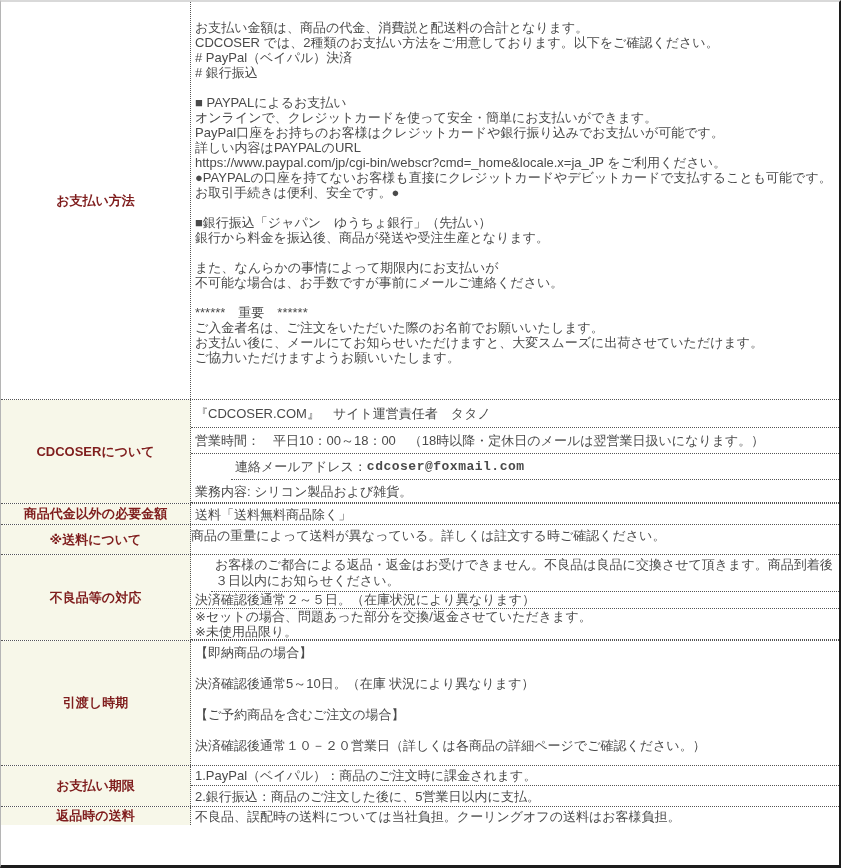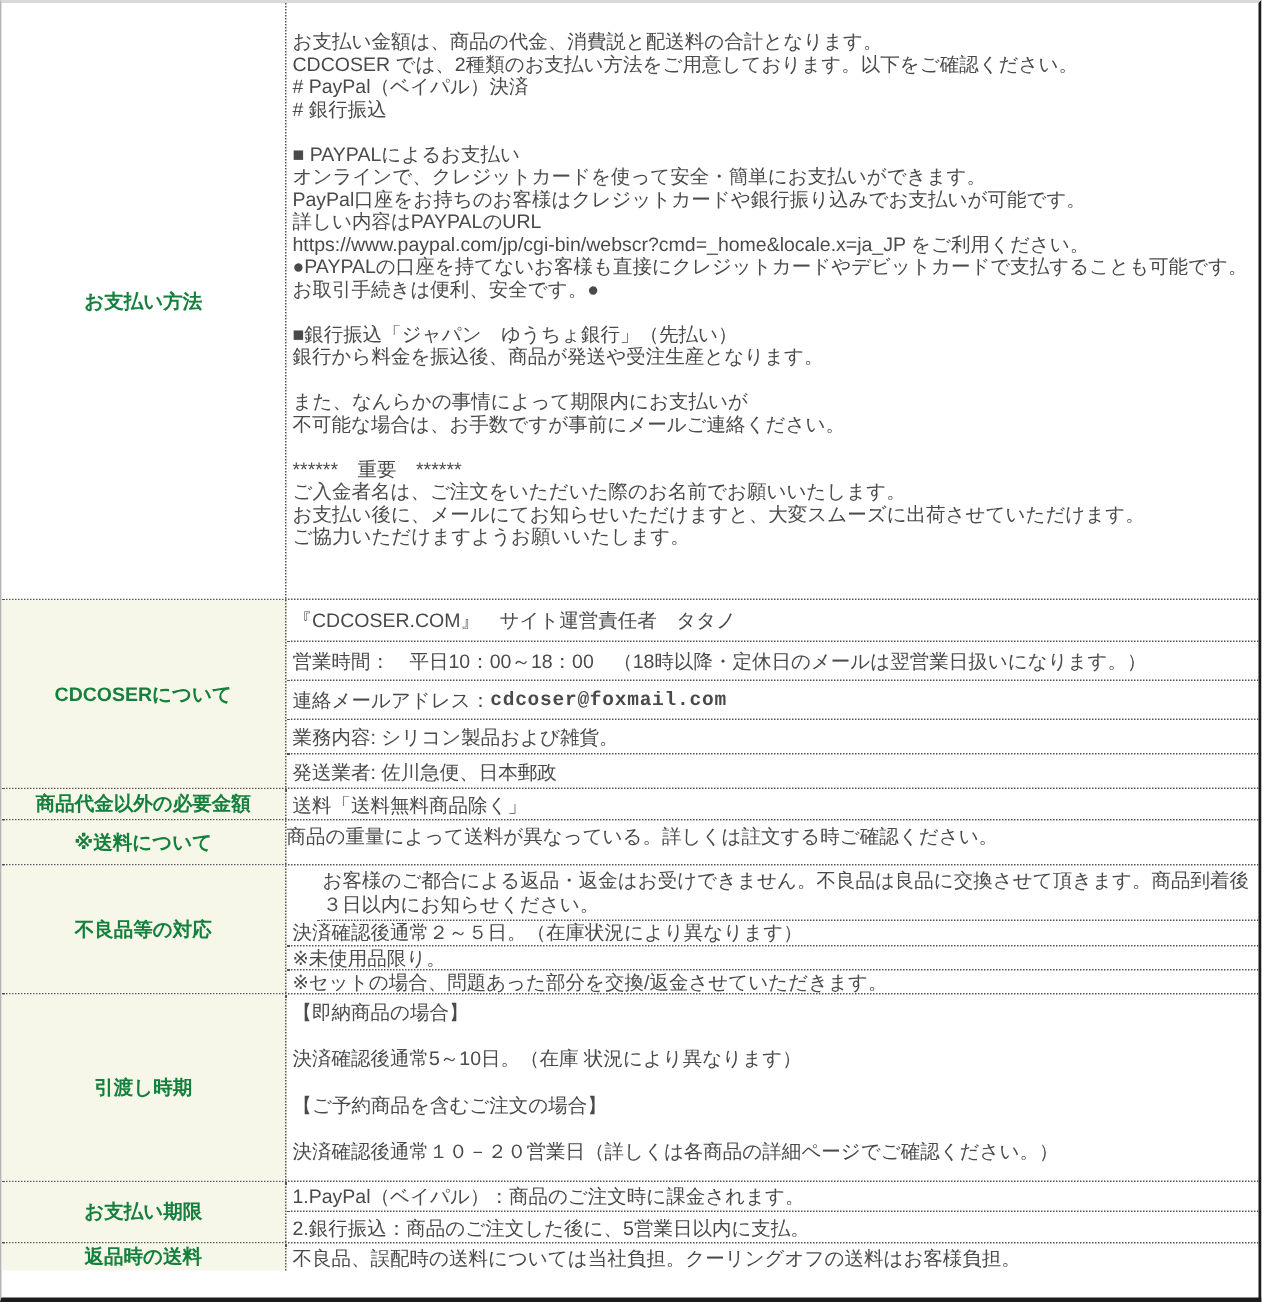--- a/index.html
+++ b/index.html
@@ -29,21 +29,21 @@
   .label-cell {
     width: 190px;
     flex: 0 0 190px;
     box-sizing: border-box;
     border-right: 1px dotted #555;
     display: flex;
     align-items: center;
     justify-content: center;
     font-weight: bold;
     font-size: 13px;
-    color: #15803d;
+    color: #7f1d1d;
     background: #ffffff;
   }
   .label-cell.beige {
     background: #f7f7e9;
   }
   .content-cell {
     flex: 1 1 auto;
     min-width: 0;
     font-size: 13px;
     line-height: 15px;
@@ -60,21 +60,21 @@
     padding: 1px 2px 1px 4px;
     white-space: pre-line;
   }
   .sub-row.bordered {
     border-bottom: 1px dotted #555;
   }
   .row-payment-method .content-cell { height: 397px; }
   .row-about .sub-row { min-height: 26px; }
   .row-about .sub-site     { min-height: 28px; }
   .row-about .sub-hours    { min-height: 26px; }
-  .row-about .sub-email    { min-height: 26px; }
+  .row-about .sub-email    { min-height: 26px; margin-left: 40px; }
   .row-about .sub-business { min-height: 23px; }
   .row-about .sub-shipper  { min-height: 22px; }
   .row-extra-fees .content-cell,
   .row-return-deadline .content-cell,
   .row-return-shipping .content-cell {
     display: flex;
     align-items: center;
     padding: 1px 2px 1px 4px;
   }
   .row-extra-fees .content-cell { min-height: 20px; }
@@ -126,41 +126,40 @@
     </div>
   </div>
 
   <div class="row row-about">
     <div class="label-cell beige">CDCOSERについて</div>
     <div class="content-cell">
       <div class="sub-row sub-site bordered">『CDCOSER.COM』　サイト運営責任者　タタノ</div>
       <div class="sub-row sub-hours bordered">営業時間：　平日10：00～18：00　（18時以降・定休日のメールは翌営業日扱いになります。）</div>
       <div class="sub-row sub-email bordered"><span>連絡メールアドレス：</span><span class="email-bold">cdcoser@foxmail.com</span></div>
       <div class="sub-row sub-business bordered">業務内容: シリコン製品および雑貨。</div>
-      <div class="sub-row sub-shipper">発送業者: 佐川急便、日本郵政</div>
     </div>
   </div>
 
   <div class="row row-extra-fees">
     <div class="label-cell beige">商品代金以外の必要金額</div>
     <div class="content-cell">送料「送料無料商品除く」</div>
   </div>
 
   <div class="row row-shipping-note">
     <div class="label-cell beige">※送料について</div>
     <div class="content-cell">商品の重量によって送料が異なっている。詳しくは註文する時ご確認ください。</div>
   </div>
 
   <div class="row row-defective">
     <div class="label-cell beige">不良品等の対応</div>
     <div class="content-cell">
       <div class="sub-row sub-wrap bordered">お客様のご都合による返品・返金はお受けできません。不良品は良品に交換させて頂きます。商品到着後３日以内にお知らせください。</div>
       <div class="sub-row sub-lead bordered">決済確認後通常２～５日。（在庫状況により異なります）</div>
+      <div class="sub-row sub-tight">※セットの場合、問題あった部分を交換/返金させていただきます。</div>
       <div class="sub-row sub-tight bordered">※未使用品限り。</div>
-      <div class="sub-row sub-tight">※セットの場合、問題あった部分を交換/返金させていただきます。</div>
     </div>
   </div>
 
   <div class="row row-delivery">
     <div class="label-cell beige">引渡し時期</div>
     <div class="content-cell text-block">【即納商品の場合】
 
 決済確認後通常5～10日。（在庫 状況により異なります）
 
 【ご予約商品を含むご注文の場合】

